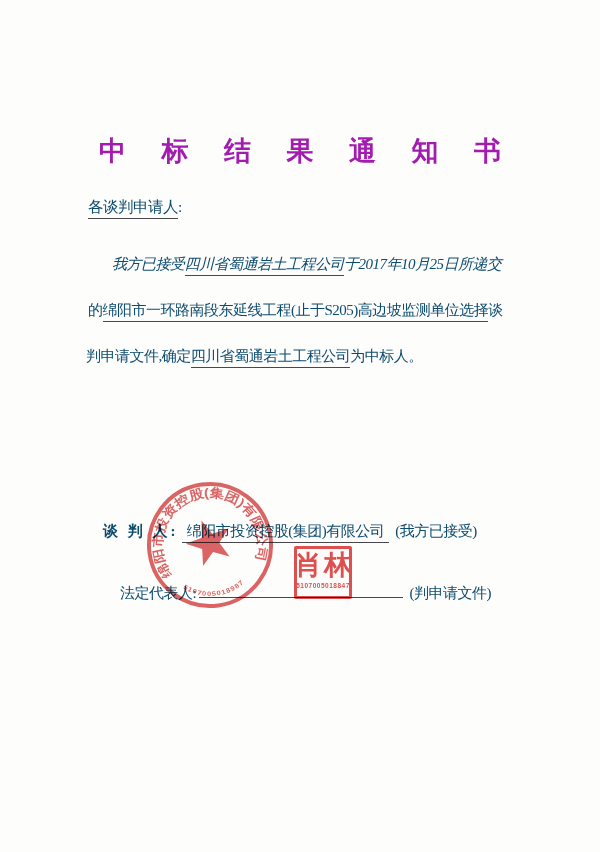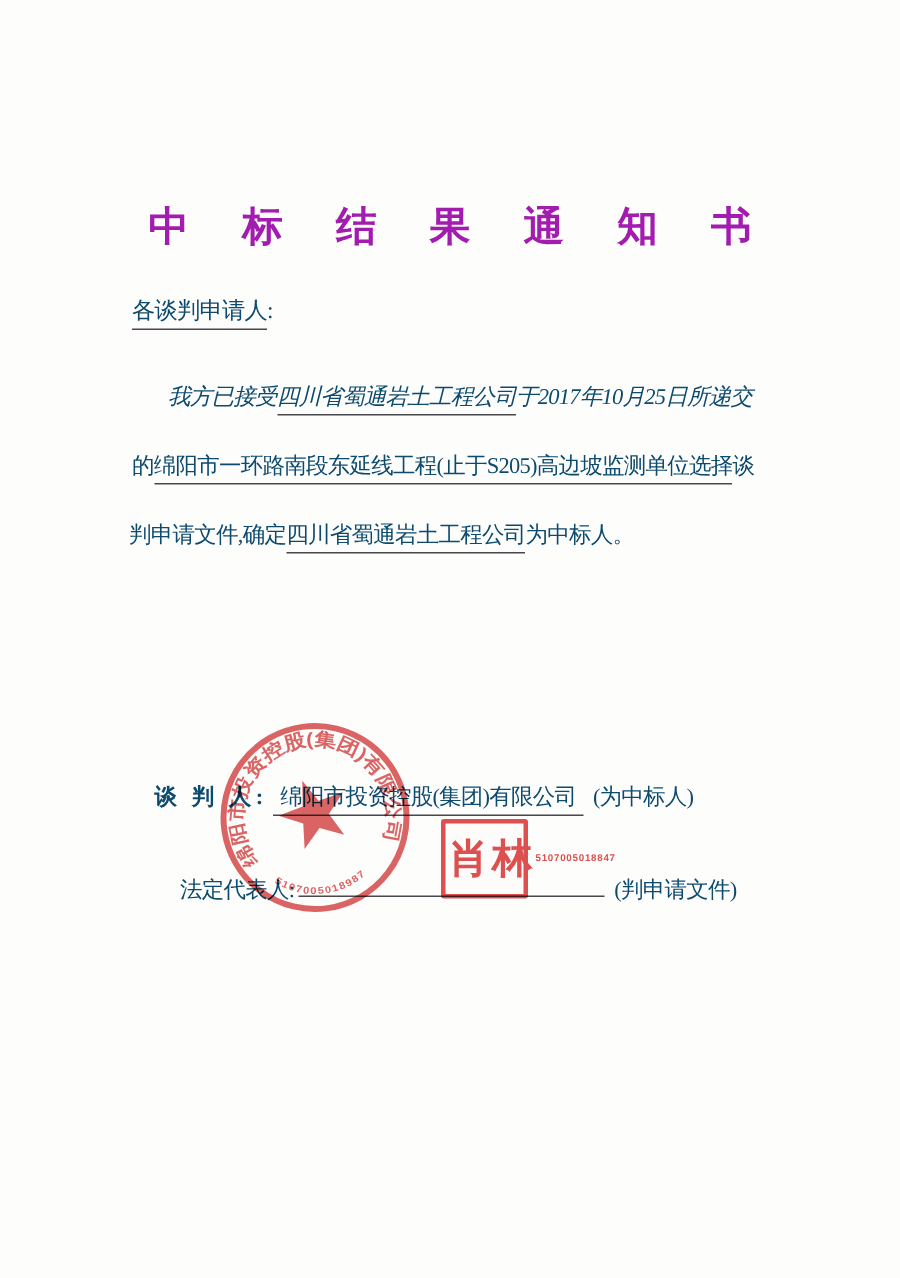--- a/index.html
+++ b/index.html
@@ -76,21 +76,21 @@
   }
   .square-stamp {
     left: 294px;
     top: 546px;
     width: 52px;
     height: 47px;
     border: 3px solid var(--square-red, #dc4242);
     border-radius: 2px;
     opacity: 0.93;
     display: flex;
-    flex-direction: row;
+    flex-direction: column;
     align-items: center;
     justify-content: flex-start;
     background: rgba(255, 245, 245, 0.15);
   }
   .square-stamp .stamp-name {
     font-family: "Liberation Sans", "DejaVu Sans", sans-serif;
     font-weight: bold;
     font-size: 27px;
     line-height: 33px;
     letter-spacing: 2px;
@@ -117,21 +117,21 @@
 
   <div class="line salutation"><span class="u">各谈判申请人</span><span>:</span></div>
 
   <div class="line body-line-1"><span>我方已接受</span><span class="u">四川省蜀通岩土工程公司</span><span>于2017年10月25日所递交</span></div>
 
   <div class="line body-line-2"><span>的</span><span class="u">绵阳市一环路南段东延线工程(止于S205)高边坡监测单位选择</span><span>谈</span></div>
 
   <div class="line body-line-3"><span>判申请文件,确定</span><span class="u">四川省蜀通岩土工程公司</span><span>为中标人。</span></div>
 
 
-  <div class="line sign-row-1"><span class="sign-label-negotiator">谈 判 人:</span> <span class="sign-value">绵阳市投资控股(集团)有限公司</span><span class="sign-suffix">(为中标人)</span></div>
+  <div class="line sign-row-1"><span class="sign-label-negotiator">谈 判 人:</span> <span class="sign-value">绵阳市投资控股(集团)有限公司</span><span class="sign-suffix">(我方已接受)</span></div>
 
   <div class="line sign-row-2"><span>法定代表人:</span> <span class="blank-line"></span><span class="sign-suffix">(判申请文件)</span></div>
 
 
   <svg class="stamp round-stamp" viewBox="0 0 140 140" xmlns="http://www.w3.org/2000/svg">
     <defs>
       <path id="seal-arc-top" d="M 28.43 94 A 48 48 0 1 1 111.57 94" fill="none"></path>
       <path id="seal-arc-bottom" d="M 37.2 109.1 A 51 51 0 0 0 102.8 109.1" fill="none"></path>
     </defs>
     <circle cx="70" cy="70" r="61" fill="none" stroke="var(--round-red, #d85050)" stroke-width="4"></circle>

